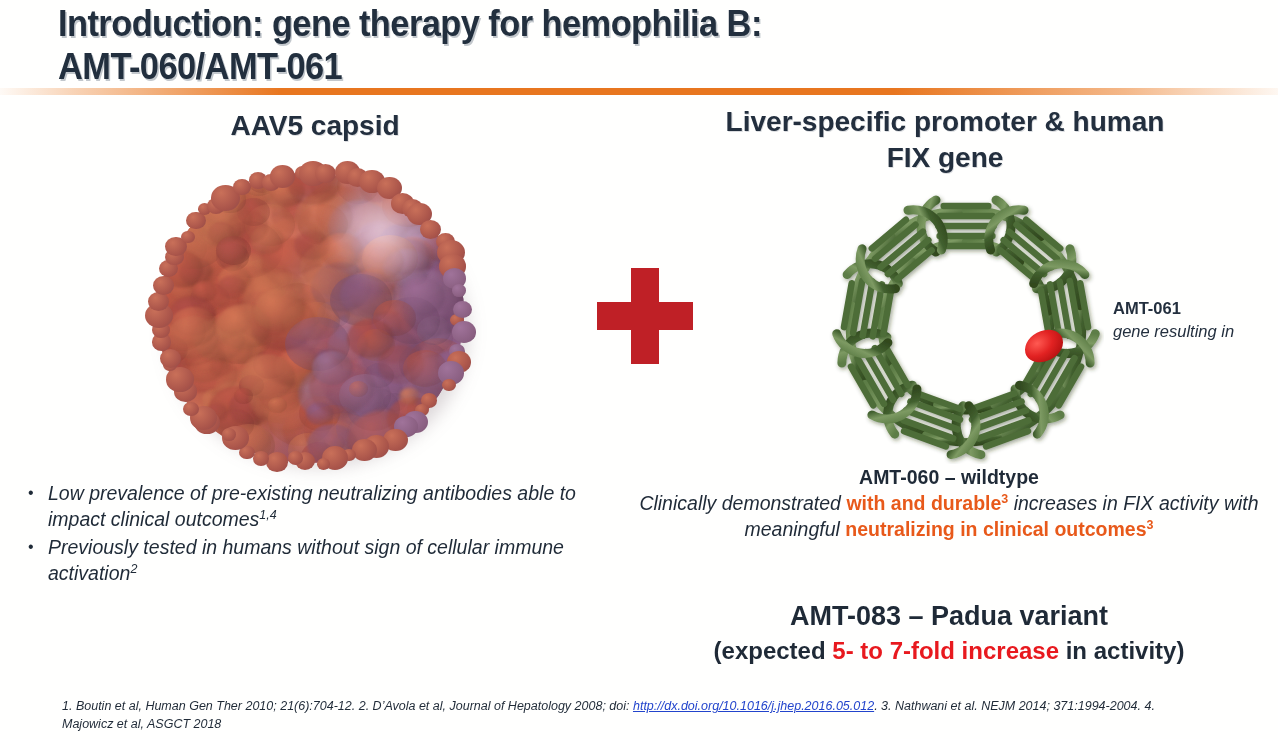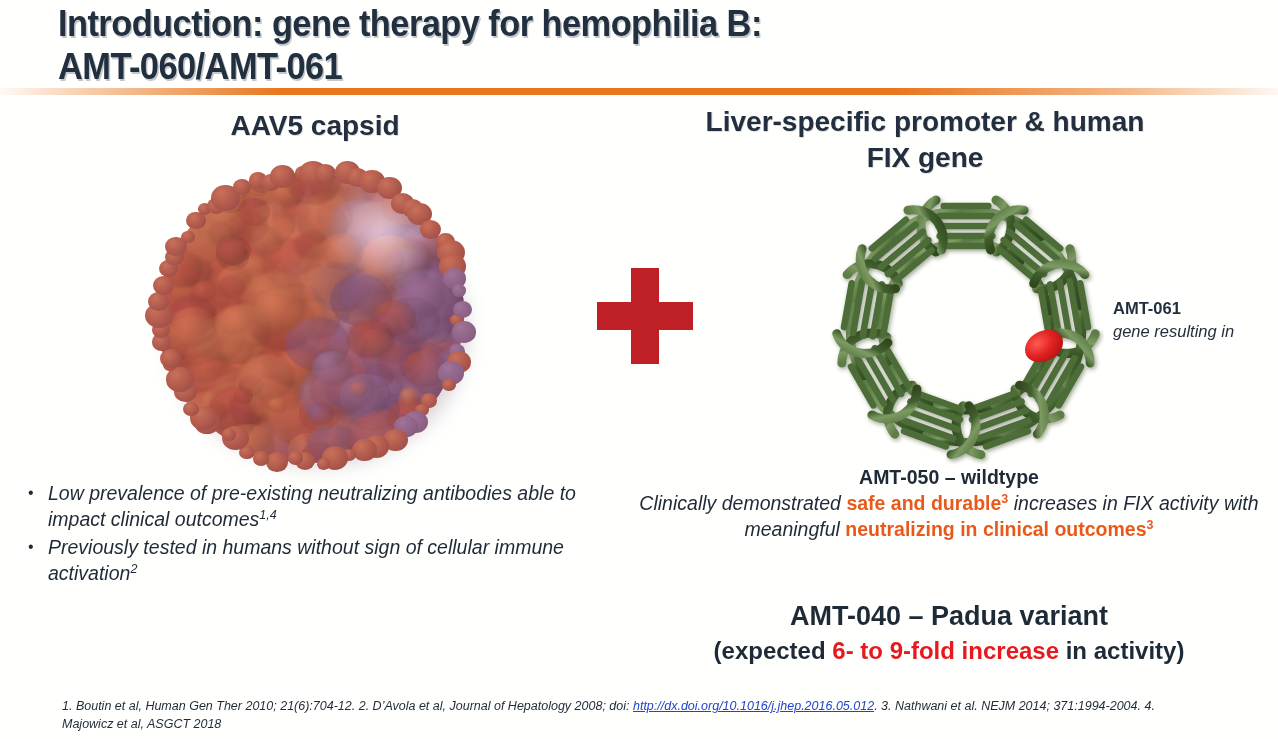--- a/index.html
+++ b/index.html
@@ -46,21 +46,21 @@
   .col-head {
     position: absolute;
     text-align: center;
     font-weight: bold;
     font-size: 28px;
     line-height: 36px;
     color: #232f3e;
     text-shadow: 0.8px 0.8px 0 rgba(150,155,165,0.35);
   }
   #head-left  { left: 120px; top: 108px; width: 390px; }
-  #head-right { left: 680px; top: 104px; width: 490px; }
+  #head-right { left: 700px; top: 104px; width: 490px; }
 
   
   .capsid-wrap {
     position: absolute;
     left: 150px; top: 165px; width: 340px; height: 310px;
   }
   .capsid-shadow {
     position: absolute; left: 18px; top: 30px;
     width: 300px; height: 272px; border-radius: 50%;
     background: rgba(90,70,80,0.22);
@@ -682,27 +682,27 @@
       <ellipse cx="216" cy="158" rx="20" ry="15" transform="rotate(-28 216 158)" fill="url(#gred)"></ellipse>
     </svg>
   </div>
 
   <div class="anno">
     <div class="l1">AMT-061</div>
     <div class="l3">gene resulting in</div>
   </div>
 
   <div class="amt060">
-    <div class="t1">AMT-050 – wildtype</div>
-    <div class="t2"><span>Clinically demonstrated </span><span class="or">safe and durable</span><sup class="or">3</sup><span> increases in FIX activity with meaningful </span><span class="or">neutralizing in clinical outcomes</span><sup class="or">3</sup></div>
+    <div class="t1">AMT-060 – wildtype</div>
+    <div class="t2"><span>Clinically demonstrated </span><span class="or">with and durable</span><sup class="or">3</sup><span> increases in FIX activity with meaningful </span><span class="or">neutralizing in clinical outcomes</span><sup class="or">3</sup></div>
   </div>
 
   <div class="padua">
-    <div class="p1">AMT-040 – Padua variant</div>
-    <div class="p2"><span>(expected </span><span class="rd">6- to 9-fold increase</span><span> in activity)</span></div>
+    <div class="p1">AMT-083 – Padua variant</div>
+    <div class="p2"><span>(expected </span><span class="rd">5- to 7-fold increase</span><span> in activity)</span></div>
   </div>
 
   <div class="refs">
     <span>1. Boutin et al, Human Gen Ther 2010; 21(6):704-12. 2. D’Avola et al, Journal of Hepatology 2008; doi:</span>
     <a href="#">http://dx.doi.org/10.1016/j.jhep.2016.05.012</a><span>. 3. Nathwani et al. NEJM 2014; 371:1994-2004. 4. Majowicz et al, ASGCT 2018</span>
   </div>
 
 </div>
 
 </body></html>

